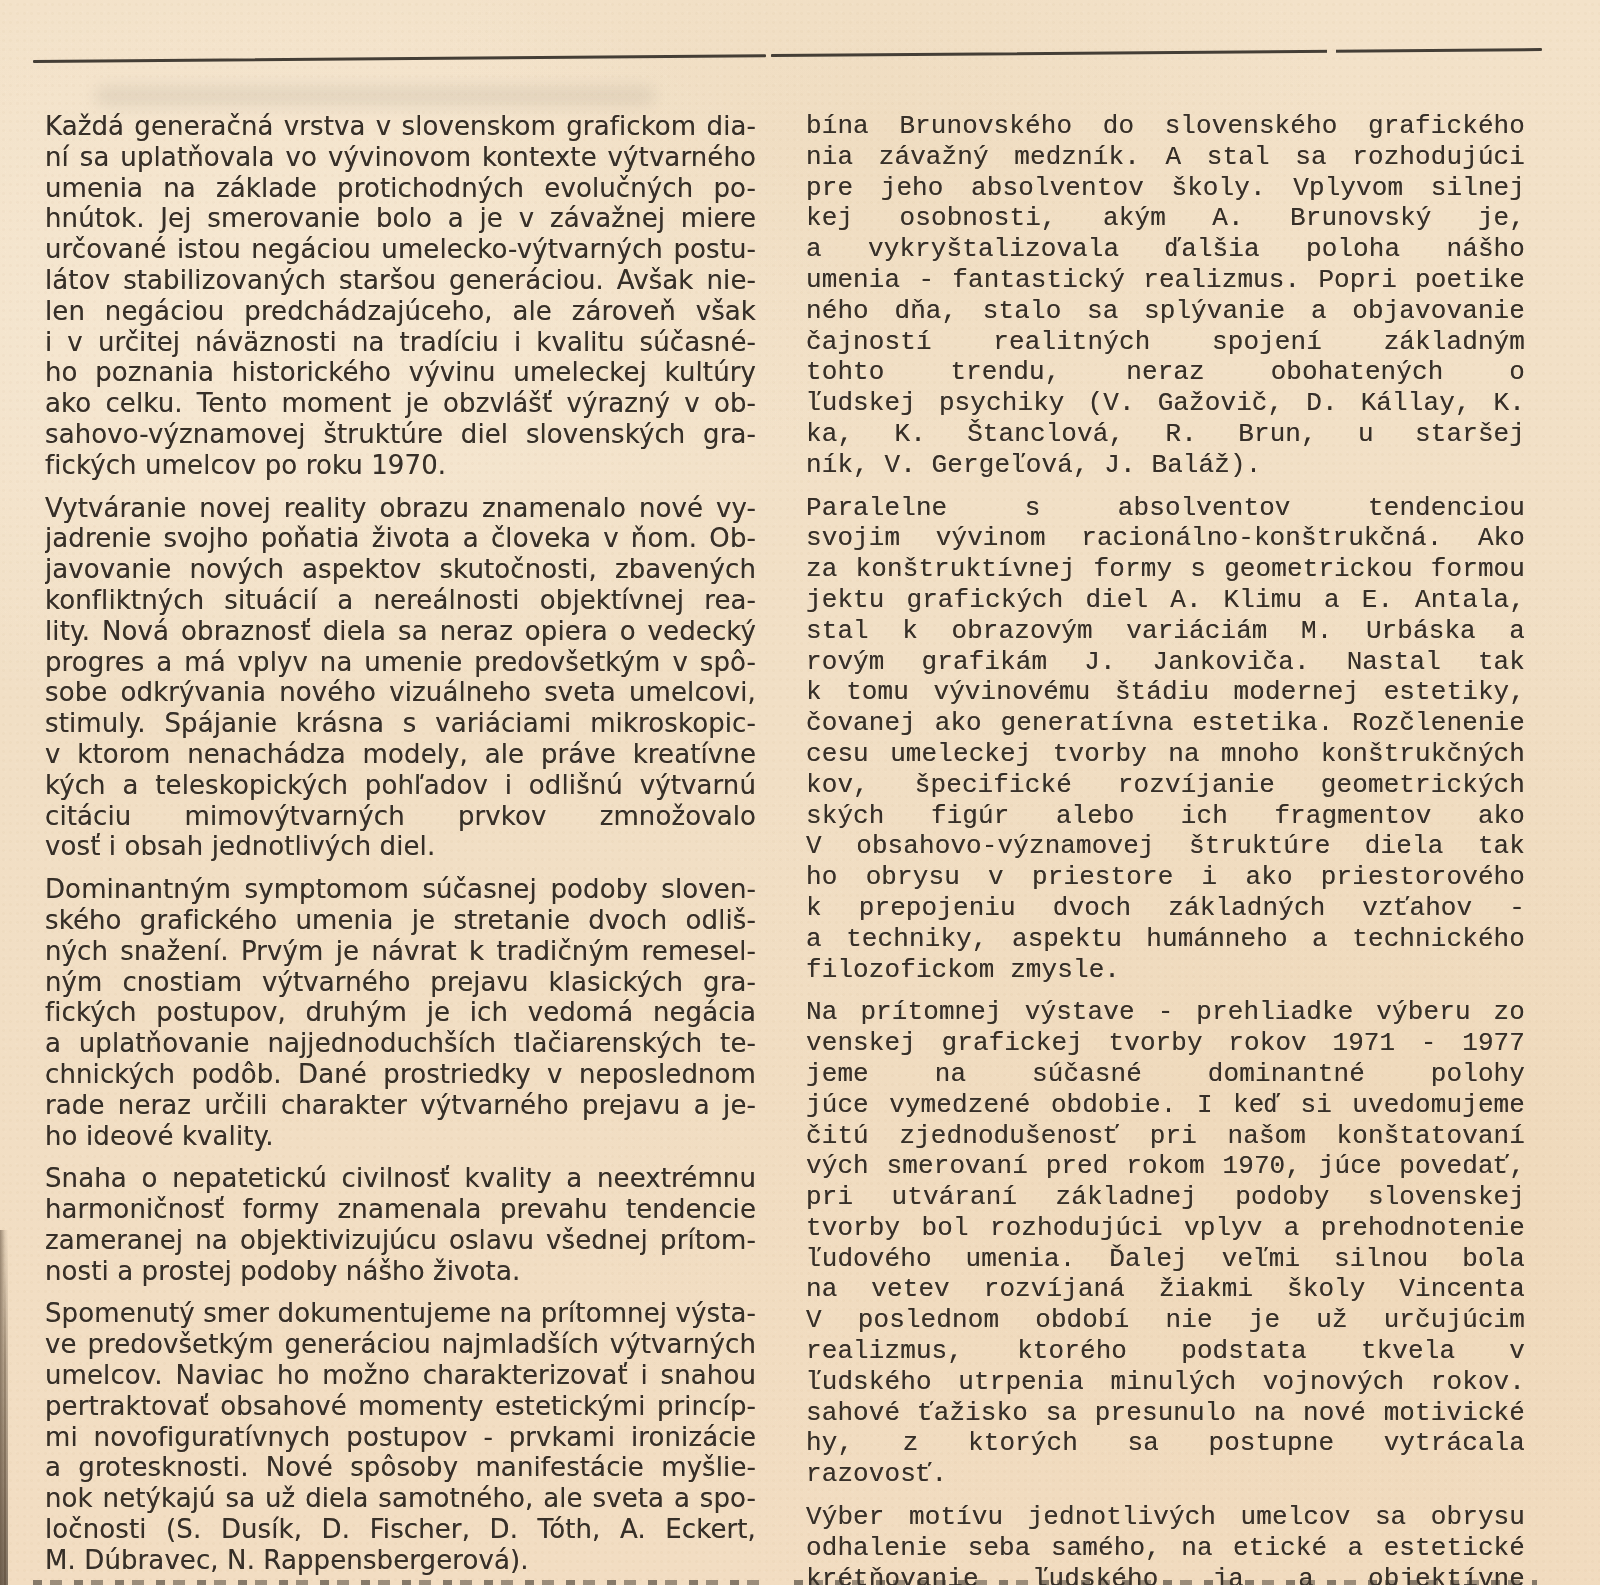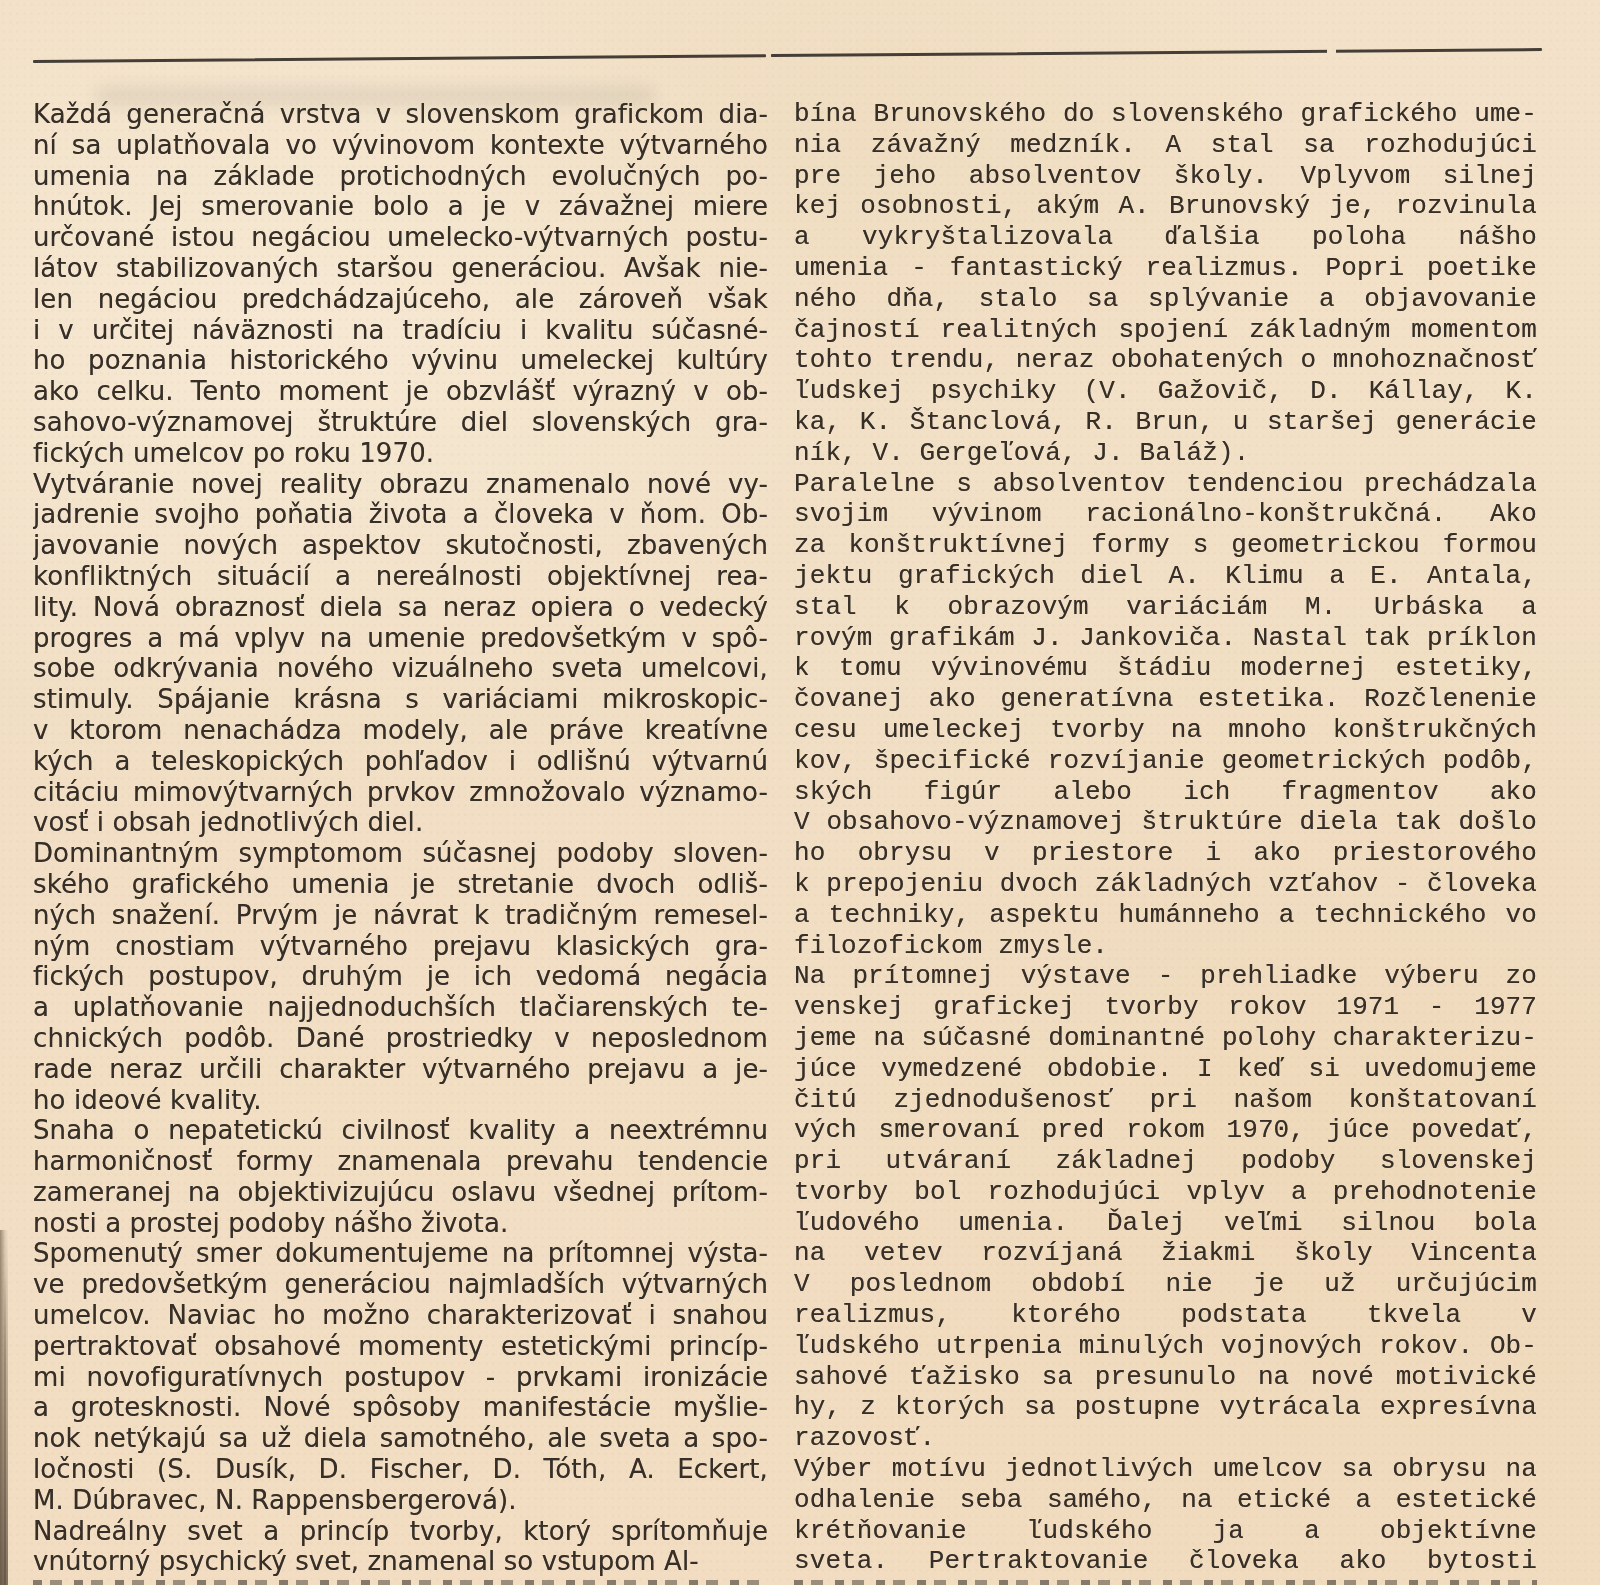--- a/index.html
+++ b/index.html
@@ -39,21 +39,21 @@
     filter:blur(7px);
     border-radius:10px;
   }
   .columns{
     position:absolute;left:33px;right:63px;top:99px;bottom:0;
     display:flex;gap:26px;
   }
   .col{overflow:hidden;}
   .col-left{width:735px;}
   .col-right{flex:1;font-family:Liberation Mono, monospace;}
-  .para{margin:0;}
+  .para{margin:12px;}
   .line{
     font-size:26px;
     line-height:30.8px;
     height:30.8px;
     overflow:hidden;
     text-align:justify;
     text-align-last:justify;
     white-space:normal;
     letter-spacing:.1px;
     text-shadow:0 0 .5px rgba(54,47,40,.55);

